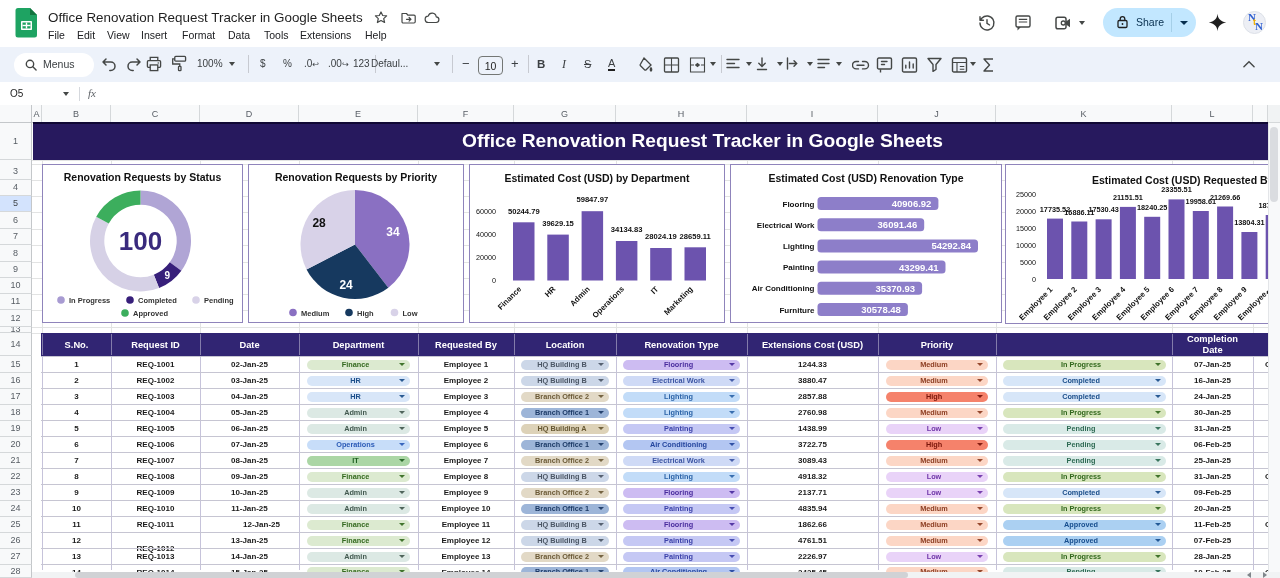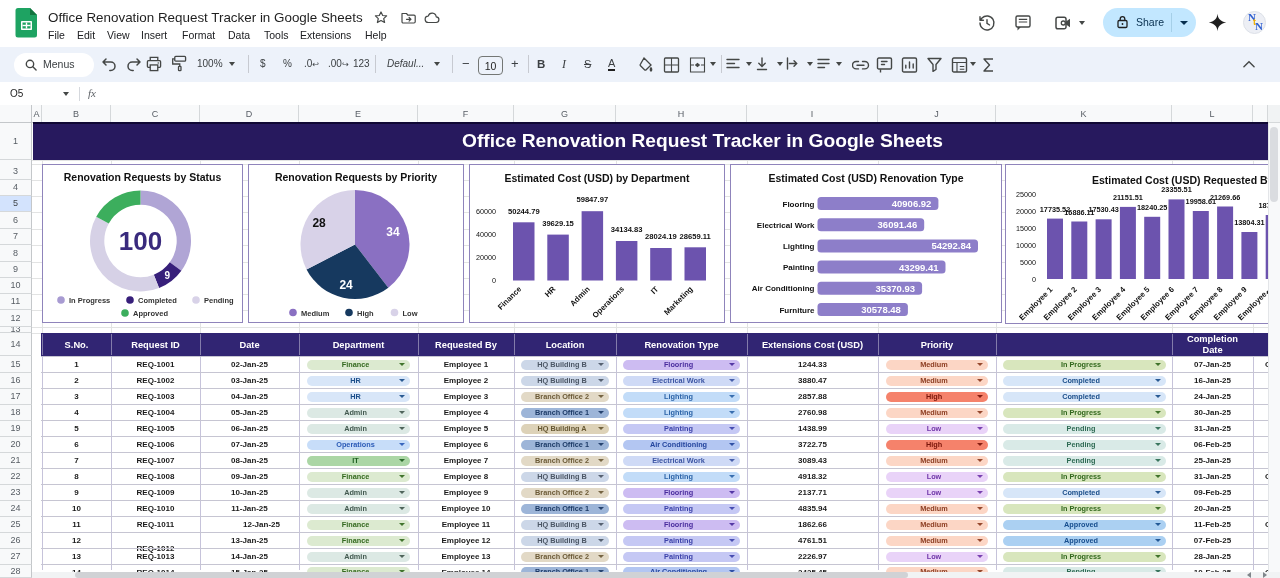--- a/index.html
+++ b/index.html
@@ -97,21 +97,21 @@
 </svg>
 <div class="tbtxt" style="left:197px;">100%</div>
 <div class="dda" style="left:229px;top:62px;"></div>
 <div class="sep" style="left:248px;"></div>
 <div class="tbtxt" style="left:260px;">$</div>
 <div class="tbtxt" style="left:283px;">%</div>
 <div class="tbtxt" style="left:304px;">.0<span style="font-size:8px">↩</span></div>
 <div class="tbtxt" style="left:328px;">.00<span style="font-size:8px">↪</span></div>
 <div class="tbtxt" style="left:353px;">123</div>
 <div class="sep" style="left:375px;"></div>
-<div class="tbtxt" style="left:387px;font-style:italic;">Defaul...</div>
+<div class="tbtxt" style="left:371px;">Defaul...</div>
 <div class="dda" style="left:434px;top:62px;"></div>
 <div class="sep" style="left:452px;"></div>
 <div class="tbtxt" style="left:462px;font-size:13px;top:56px;">−</div>
 <div class="abs" style="left:478px;top:56px;width:25px;height:19px;border:1px solid #747775;border-radius:4px;font-size:10.5px;color:#1f1f1f;display:flex;align-items:center;justify-content:center;">10</div>
 <div class="tbtxt" style="left:511px;font-size:13px;top:56px;">+</div>
 <div class="sep" style="left:528px;"></div>
 <div class="tbtxt" style="left:537px;font-weight:bold;font-size:11.5px;top:58px;">B</div>
 <div class="tbtxt" style="left:562px;font-style:italic;font-size:12px;top:57px;font-family:'Liberation Serif',serif;">I</div>
 <div class="tbtxt" style="left:584px;text-decoration:line-through;font-size:11px;top:58px;">S</div>
 <div class="tbtxt" style="left:608px;font-size:11px;top:57px;border-bottom:2px solid #1f1f1f;line-height:12px;">A</div>

